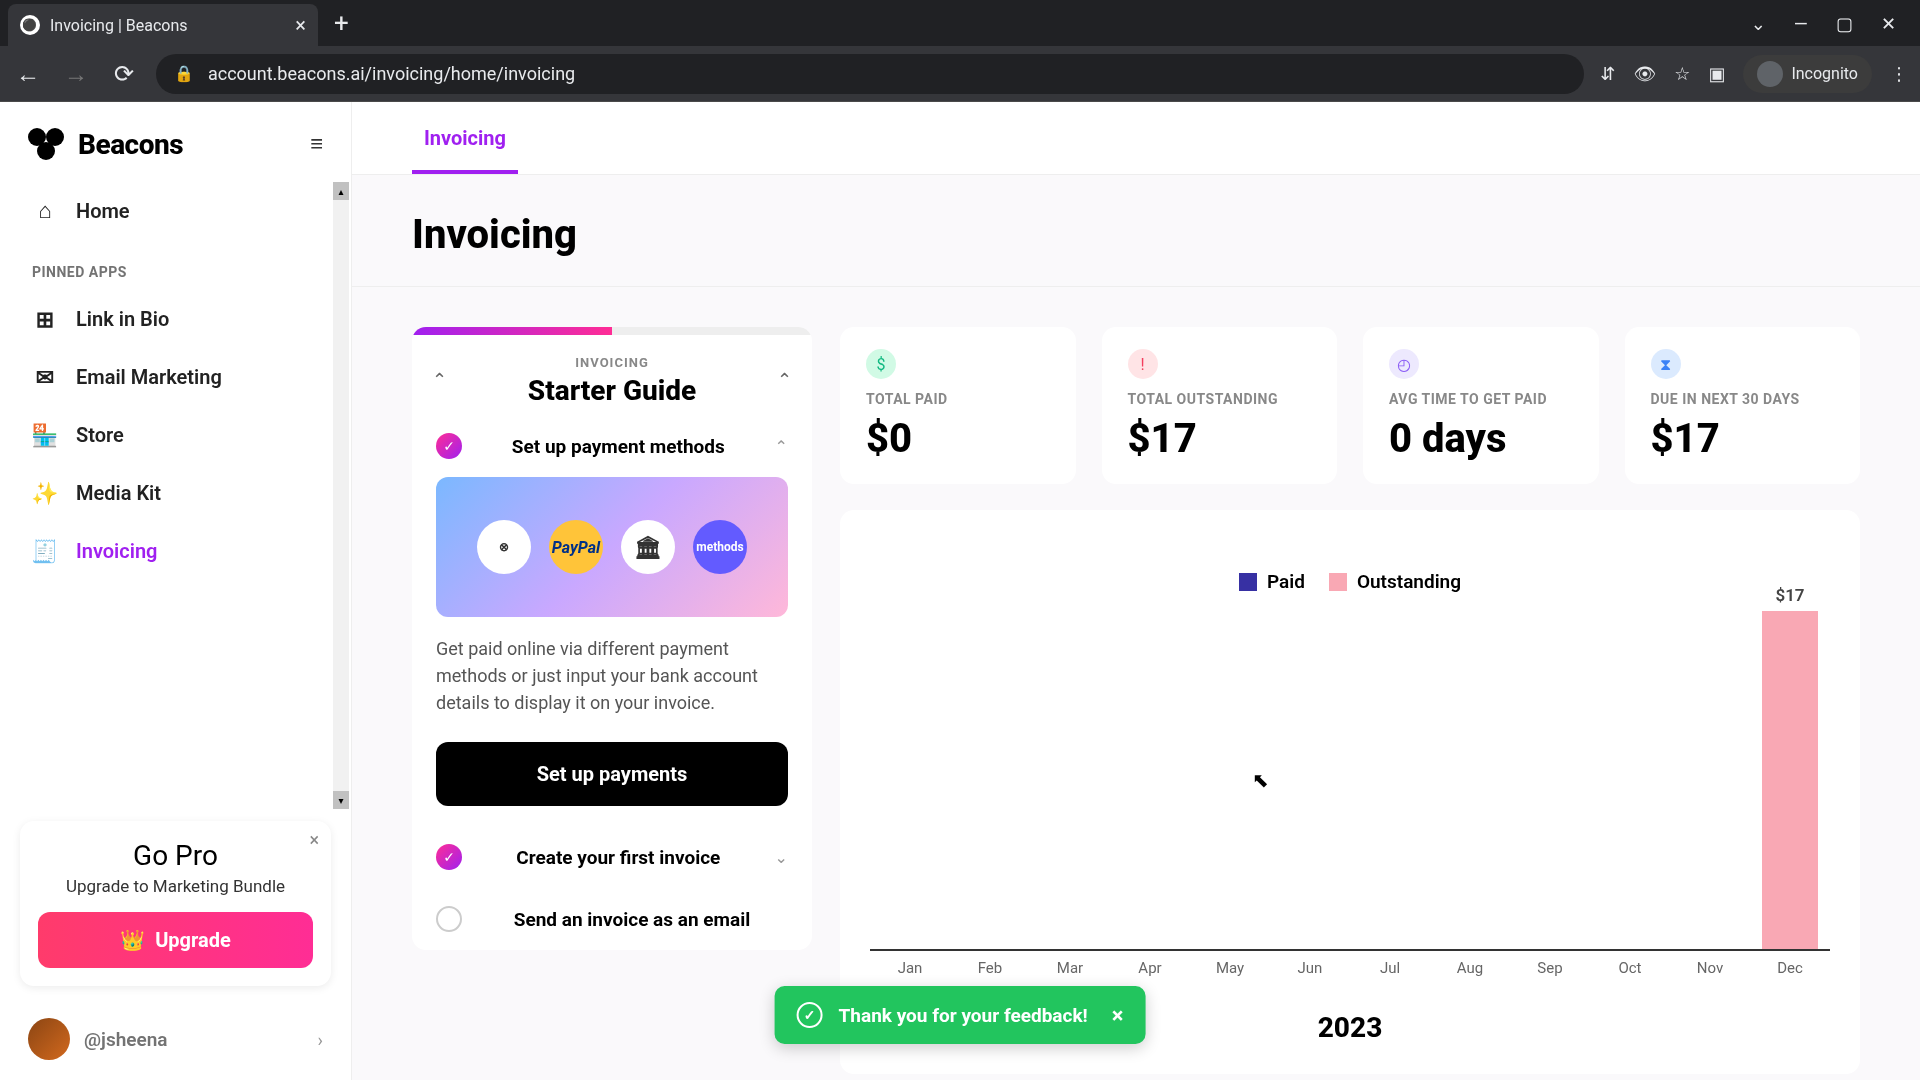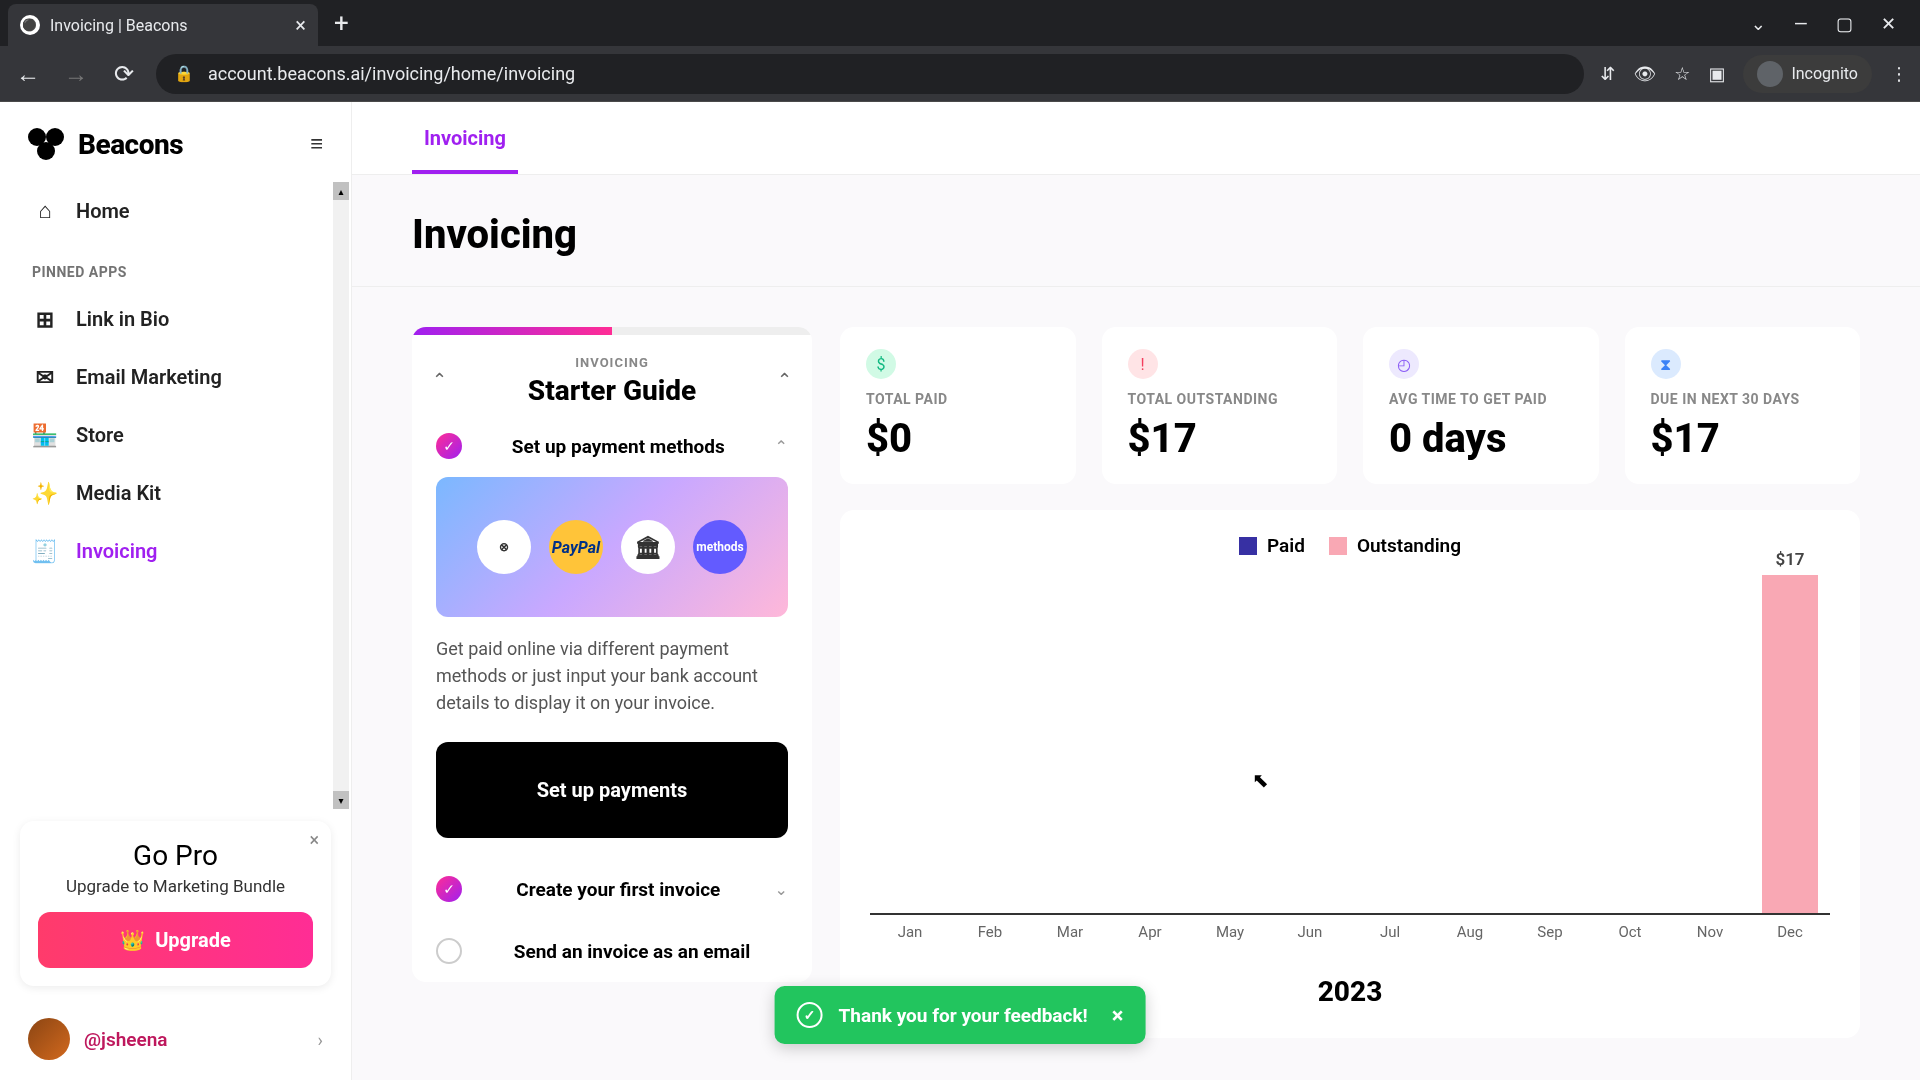--- a/index.html
+++ b/index.html
@@ -53,21 +53,21 @@
 .section-label { font-size: 14px; font-weight: 700; color: #737373; letter-spacing: 0.5px; padding: 24px 12px 10px; }
 
 .go-pro-card { margin: 12px 20px; padding: 18px; border-radius: 14px; background: #fff; position: relative; text-align: center; box-shadow: 0 2px 8px rgba(0,0,0,0.08); }
 .go-pro-close { position: absolute; top: 8px; right: 12px; color: #888; font-size: 18px; cursor: pointer; }
 .go-pro-title { font-size: 28px; font-weight: 400; margin-bottom: 4px; }
 .go-pro-sub { font-size: 17px; color: #333; margin-bottom: 16px; }
 .upgrade-btn { width: 100%; padding: 16px; border: none; border-radius: 12px; background: linear-gradient(90deg, #ff3b6b, #ff2d95); color: #fff; font-size: 20px; font-weight: 700; cursor: pointer; display: flex; align-items: center; justify-content: center; gap: 10px; }
 
 .user-row { display: flex; align-items: center; gap: 14px; padding: 20px 28px; cursor: pointer; }
 .user-avatar { width: 42px; height: 42px; border-radius: 50%; background: linear-gradient(135deg, #8b4513, #d2691e); }
-.user-handle { font-size: 19px; font-weight: 600; color: #be185d; flex: 1; }
+.user-handle { font-size: 19px; font-weight: 600; color: #737373; flex: 1; }
 .user-chevron { color: #999; font-size: 18px; }
 
 
 .main { flex: 1; background: #faf9fb; overflow-y: auto; position: relative; }
 .top-tabs { background: #fff; border-bottom: 1px solid #eee; padding: 0 60px; }
 .top-tab { display: inline-block; padding: 24px 12px 20px; font-size: 20px; font-weight: 700; color: #a020f0; border-bottom: 4px solid #a020f0; cursor: pointer; }
 
 .page-title { font-size: 40px; font-weight: 800; padding: 36px 60px 28px; border-bottom: 1px solid #eee; }
 
 .content { padding: 40px 60px; display: flex; gap: 28px; }
@@ -89,35 +89,35 @@
 .step-chev { color: #999; font-size: 16px; }
 
 .payment-img { margin: 0 24px; height: 140px; border-radius: 12px; background: linear-gradient(135deg, #7bb8ff, #c9a8ff, #ffb8d9); display: flex; align-items: center; justify-content: center; gap: 18px; }
 .pm-circle { width: 54px; height: 54px; border-radius: 50%; display: flex; align-items: center; justify-content: center; font-size: 12px; font-weight: 700; }
 .pm-venmo { background: #fff; color: #333; }
 .pm-paypal { background: #ffc439; color: #003087; font-size: 16px; font-style: italic; text-align: right; }
 .pm-bank { background: #fff; color: #333; font-size: 22px; }
 .pm-stripe { background: #635bff; color: #fff; font-size: 12px; }
 
 .step-desc { padding: 18px 24px; font-size: 18px; color: #555; line-height: 1.5; }
-.setup-btn { margin: 8px 24px 20px; padding: 36px; background: #000; color: #fff; border: none; border-radius: 12px; font-size: 20px; font-weight: 700; cursor: pointer; width: calc(100% - 48px); }
+.setup-btn { margin: 8px 24px 20px; padding: 20px; background: #000; color: #fff; border: none; border-radius: 12px; font-size: 20px; font-weight: 700; cursor: pointer; width: calc(100% - 48px); }
 
 .right-col { flex: 1; }
 .stats-row { display: flex; gap: 26px; margin-bottom: 26px; }
 .stat-card { flex: 1; background: #fff; border-radius: 14px; padding: 22px 26px; }
 .stat-icon { width: 30px; height: 30px; border-radius: 50%; display: flex; align-items: center; justify-content: center; font-size: 16px; margin-bottom: 12px; }
 .si-green { background: #d1fae5; color: #10b981; }
 .si-pink { background: #ffe4e6; color: #f43f5e; }
 .si-purple { background: #ede9fe; color: #8b5cf6; }
 .si-blue { background: #dbeafe; color: #3b82f6; }
 .stat-label { font-size: 14px; font-weight: 700; letter-spacing: 0.5px; color: #888; margin-bottom: 8px; }
 .stat-value { font-size: 40px; font-weight: 800; }
 
 .chart-card { background: #fff; border-radius: 14px; padding: 24px 30px 30px; }
-.legend { display: flex; justify-content: center; gap: 24px; margin-bottom: 18px; font-size: 19px; font-weight: 600; }
+.legend { display: flex; justify-content: center; gap: 24px; margin-bottom: 18px; font-size: 19px; font-weight: 600; margin-top: 36px; }
 .legend-item { display: flex; align-items: center; gap: 10px; }
 .swatch { width: 18px; height: 18px; }
 .sw-blue { background: #3730a3; }
 .sw-pink { background: #f9a8b4; }
 
 .chart-area { position: relative; height: 340px; border-bottom: 2px solid #333; }
 .bars { position: absolute; inset: 0; display: flex; align-items: flex-end; }
 .bar-slot { flex: 1; display: flex; justify-content: center; align-items: flex-end; height: 100%; position: relative; }
 .bar { width: 70%; background: #f9a8b4; position: relative; }
 .bar-label { position: absolute; top: -26px; left: 50%; transform: translateX(-50%); font-size: 17px; font-weight: 600; color: #444; white-space: nowrap; }

